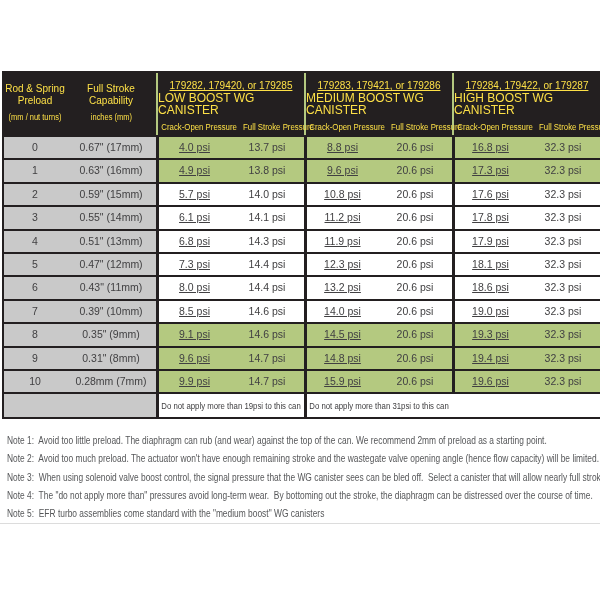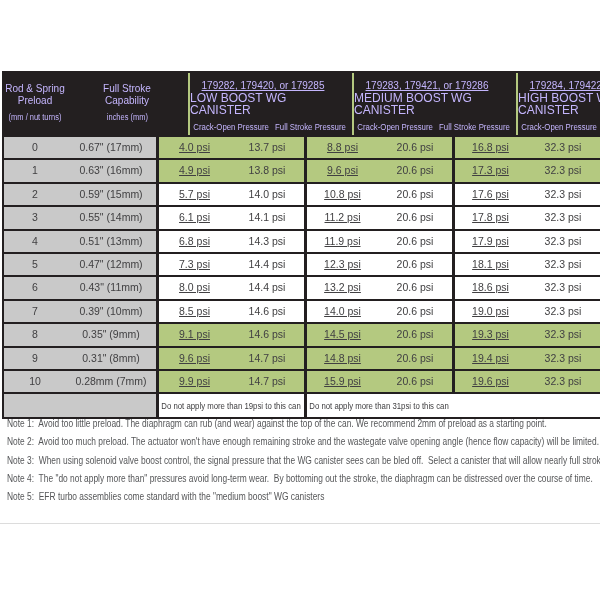--- a/index.html
+++ b/index.html
@@ -2,21 +2,21 @@
 <html style="--black: #231f20; --green: #b4c980; --gray: #c9c9c9;"><head>
 <meta charset="utf-8">
 <style>
   html,body{margin:0;padding:0;background:#fff;}
   .page{position:relative;width:600px;height:600px;background:#ffffff;overflow:hidden;
         font-family:"Liberation Sans",sans-serif;color:#414042;}
   .wgtable{position:absolute;top:71px;left:2px;width:596px;border:2px solid var(--black);
            box-sizing:content-box;background:#fff;}
   
   .thead{display:grid;grid-template-columns:62px 90px 148px 148px 148px;height:62px;
-         background:var(--black);color:#c4b5fd;border-bottom:2px solid var(--black);gap:16px;}
+         background:var(--black);color:#fde047;border-bottom:2px solid var(--black);}
   .hcell{display:flex;flex-direction:column;justify-content:center;align-items:center;
          font-size:10px;line-height:12.5px;text-align:center;padding-bottom:2px;}
   .hcell .paren{font-size:8.5px;display:inline-block;transform:scaleX(0.88);transform-origin:center;margin-top:3px;}
   .hsec{display:flex;flex-direction:column;justify-content:flex-start;align-items:stretch;
         border-left:2px solid var(--green);box-sizing:border-box;padding-top:6px;}
   .hsec .pn{font-size:10px;text-align:center;line-height:13px;text-decoration:underline;}
   .hsec .ttl{font-size:12px;text-align:left;line-height:12px;}
   .hsec .subrow{display:grid;grid-template-columns:1fr 1fr;margin-top:auto;padding-bottom:3px;}
   .hsec .subrow span{font-size:8.5px;text-align:center;display:inline-block;
                      transform:scaleX(0.92);transform-origin:center;white-space:nowrap;}
@@ -29,21 +29,21 @@
   .cell.sec{border-left:3px solid var(--black);text-decoration:underline;}
   .trow.hl .cell:not(.gray){background:var(--green);}
   
   .tfoot{display:grid;grid-template-columns:152px 148px 148px 148px;height:23px;background:#fff;}
   .fcell{box-sizing:border-box;display:flex;align-items:center;justify-content:center;overflow:hidden;}
   .fcell.gray{background:var(--gray);}
   .fcell.sec{border-left:3px solid var(--black);}
   .fcell .ftext{font-size:9.5px;white-space:nowrap;display:inline-block;
                 transform:scaleX(0.82);transform-origin:center;color:#414042;}
   
-  .notes{position:absolute;top:414px;left:7px;width:592px;color:#555658;}
+  .notes{position:absolute;top:431px;left:7px;width:592px;color:#555658;}
   .note-line{font-size:10.5px;line-height:18.3px;white-space:pre;display:block;
              transform:scaleX(0.8);transform-origin:left center;}
   .bottom-line{position:absolute;top:523px;left:0;width:600px;height:1px;background:#dcdcdc;}
 </style>
 </head>
 <body>
 
 <div class="page">
 
   <div class="wgtable">

